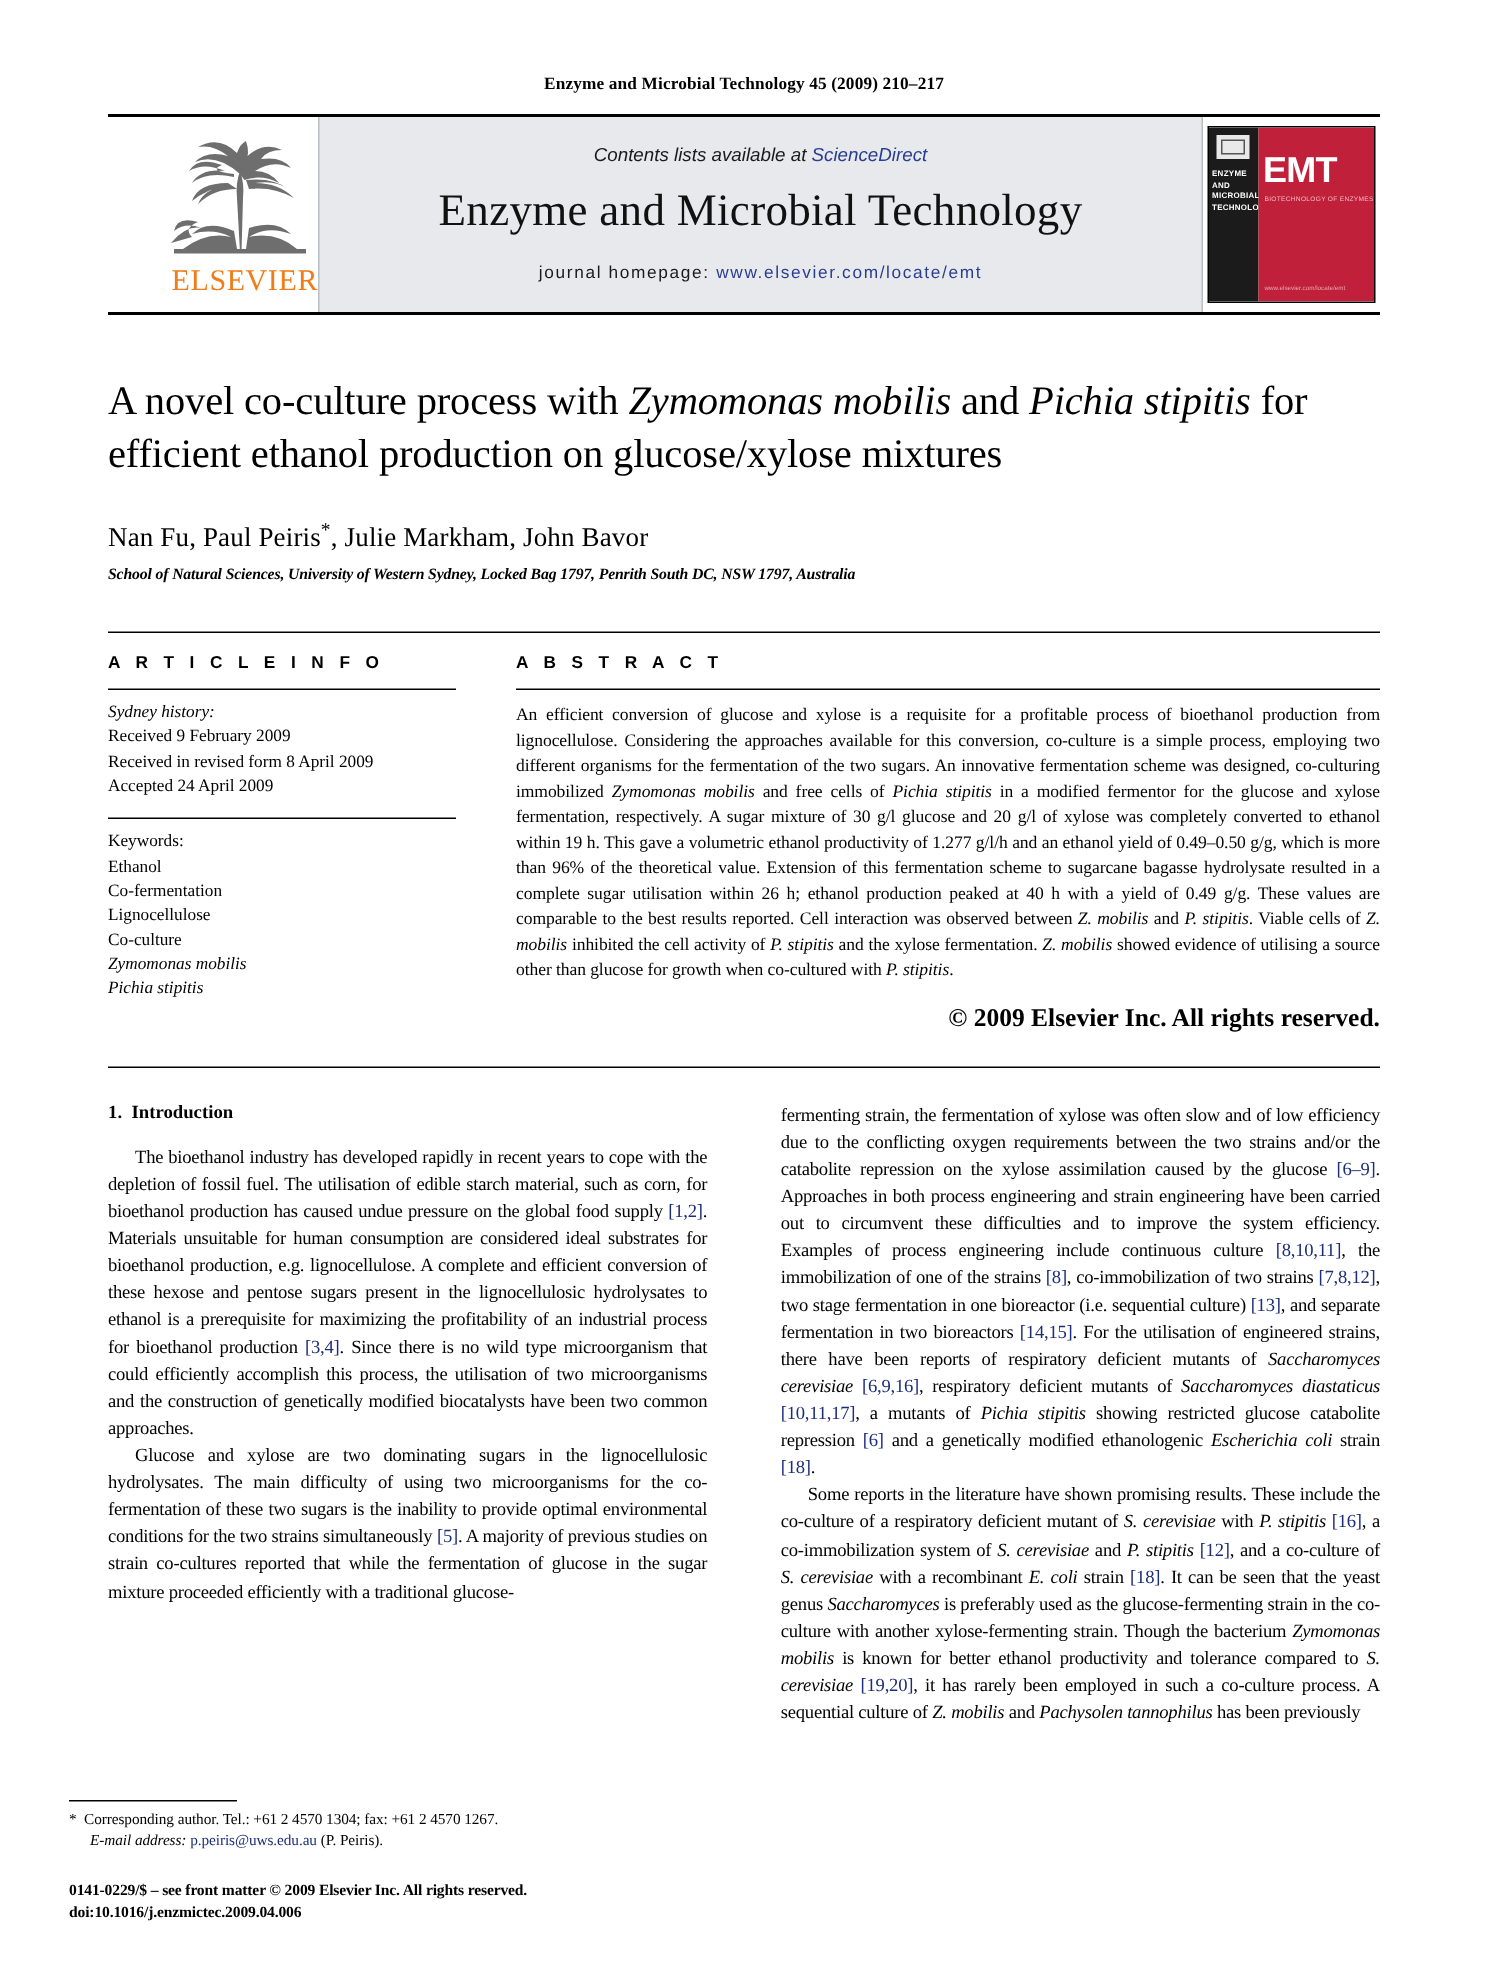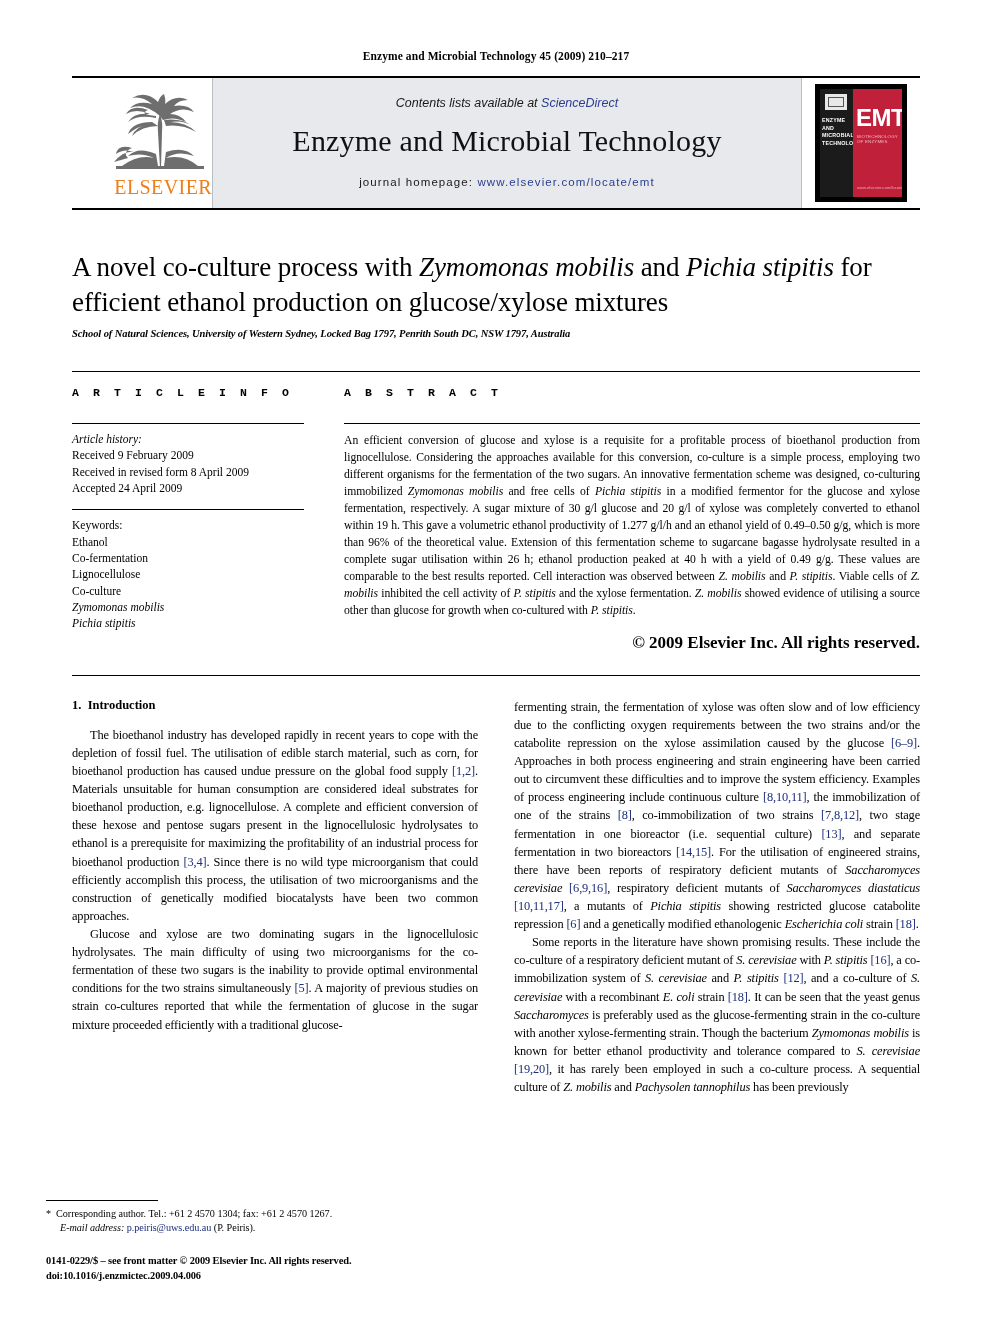--- a/index.html
+++ b/index.html
@@ -95,24 +95,24 @@
   }
   .homepage-line .url { color: #2b3d8f; }
   .mast-right {
     width: 118px;
     flex: 0 0 118px;
     display: flex;
     align-items: center;
     justify-content: center;
   }
   .emt-cover {
-    width: 92px;
+    width: 112px;
     height: 118px;
     background: #ffffff;
-    border: 5px solid #000000;
+    border: 1px solid #000000;
     display: flex;
     position: relative;
     overflow: hidden;
   }
   .emt-left-strip {
     width: 33px;
     background: #1b1b1b;
     position: relative;
   }
   .emt-logo-box {
@@ -197,25 +197,25 @@
   .info-abstract {
     margin-top: 32px;
     border-top: 1.6px solid #000;
     padding-top: 14px;
     display: flex;
     gap: 40px;
   }
   .col-info { width: 232px; flex: 0 0 232px; }
   .col-abstract { flex: 1 1 auto; }
   .sect-head {
-    font-family: Liberation Mono, monospace;
+    font-family: Liberation Sans, sans-serif;
     font-weight: bold;
     font-size: 11.5px;
     letter-spacing: 3.6px;
-    margin-bottom: 24px;
+    margin-bottom: 11px;
   }
   .rule-strong { border-top: 1.6px solid #000; }
   .hist-block { padding-top: 7px; font-size: 11.5px; line-height: 1.42; }
   .hist-block .lbl { font-style: italic; }
   .kw-block {
     margin-top: 13px;
     border-top: 1.6px solid #000;
     padding-top: 7px;
     font-size: 11.5px;
     line-height: 1.42;
@@ -236,21 +236,21 @@
     font-weight: bold;
     margin-top: 13px;
   }
 
   
   .body-wrap {
     margin-top: 22px;
     border-top: 1.6px solid #000;
     padding-top: 22px;
     display: flex;
-    gap: 36px;
+    gap: 49px;
   }
   .body-col { flex: 1 1 0; min-width: 0; }
   .sec-title {
     font-size: 12.5px;
     font-weight: bold;
     margin: 0 0 13px 0;
   }
   .para {
     font-size: 12.4px;
     line-height: 1.46;
@@ -344,31 +344,32 @@
           <div class="emt-sub">BIOTECHNOLOGY OF ENZYMES</div>
           <div class="emt-foot">www.elsevier.com/locate/emt</div>
         </div>
       </div>
     </div>
   </div>
 
   <div class="title-block">
     <h1 class="paper-title"><span>A novel co-culture process with </span><i>Zymomonas mobilis</i><span> and </span><i>Pichia stipitis</i><span> for efficient ethanol production on glucose/xylose mixtures</span></h1>
 
+    <div class="authors"><span>Nan Fu, Paul Peiris</span><sup>*</sup><span>, Julie Markham, John Bavor</span></div>
 
     <div class="affiliation">School of Natural Sciences, University of Western Sydney, Locked Bag 1797, Penrith South DC, NSW 1797, Australia</div>
   </div>
 
   <div class="info-abstract">
 
     <div class="col-info">
       <div class="sect-head">A R T I C L E   I N F O</div>
       <div class="rule-strong"></div>
       <div class="hist-block">
-        <div class="lbl">Article history:</div>
+        <div class="lbl">Sydney history:</div>
         <div>Received 9 February 2009</div>
         <div>Received in revised form 8 April 2009</div>
         <div>Accepted 24 April 2009</div>
       </div>
       <div class="kw-block">
         <div class="lbl">Keywords:</div>
         <div>Ethanol</div>
         <div>Co-fermentation</div>
         <div>Lignocellulose</div>
         <div>Co-culture</div>

